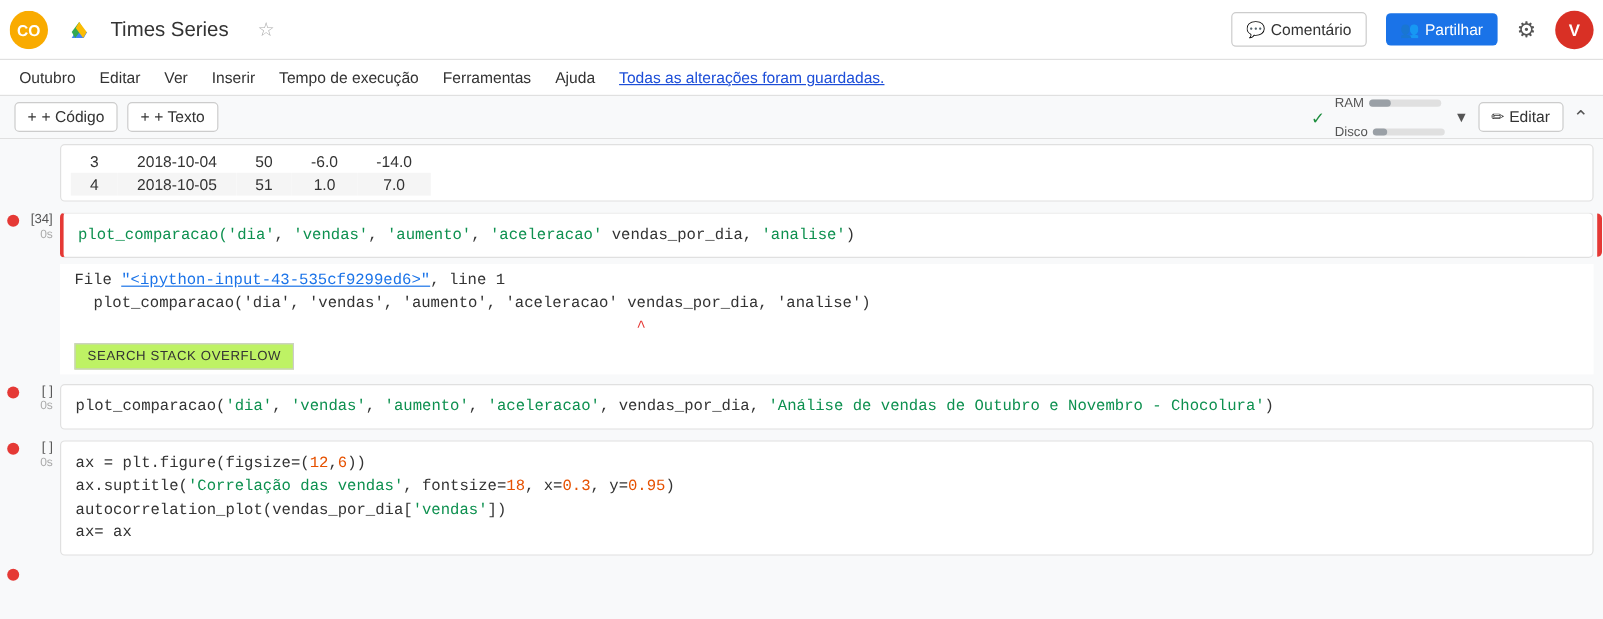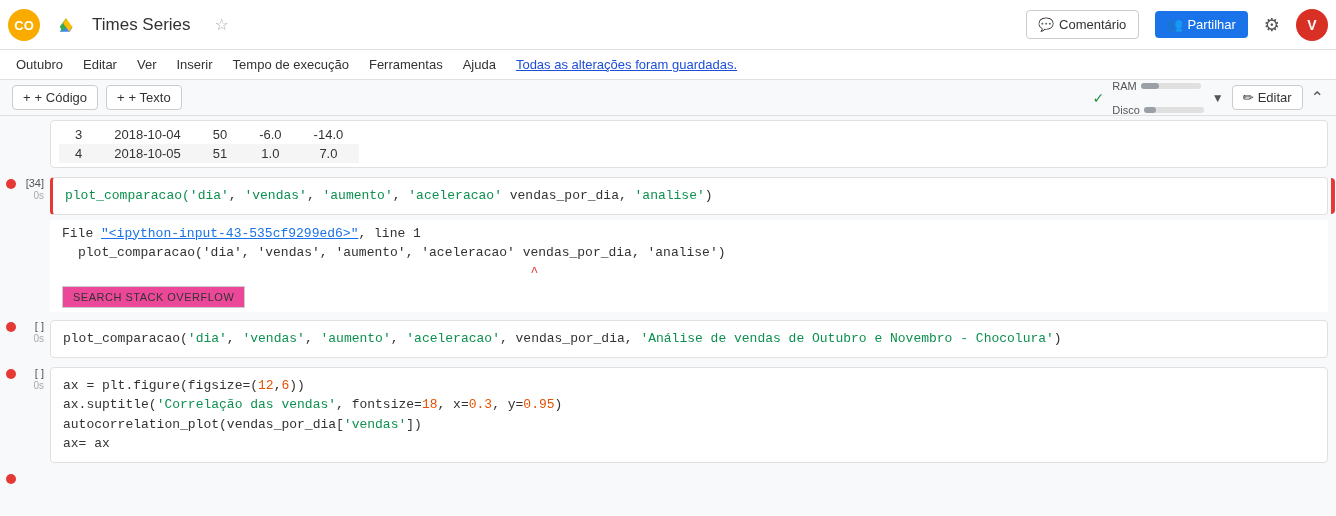--- a/index.html
+++ b/index.html
@@ -275,21 +275,21 @@
       margin: 0 8px 4px 50px;
       padding: 4px 12px;
       font-family: 'Courier New', monospace;
       font-size: 13px;
     }
 
     .search-stackoverflow-btn {
       display: inline-block;
       padding: 4px 10px;
       border: 1px solid #ccc;
-      background: #ec4899;
+      background: #bef264;
       font-size: 11px;
       font-family: Arial, sans-serif;
       cursor: pointer;
       letter-spacing: 0.5px;
       margin-top: 4px;
       color: #333;
     }
 
     .checkmark {
       color: #1e8e3e;

